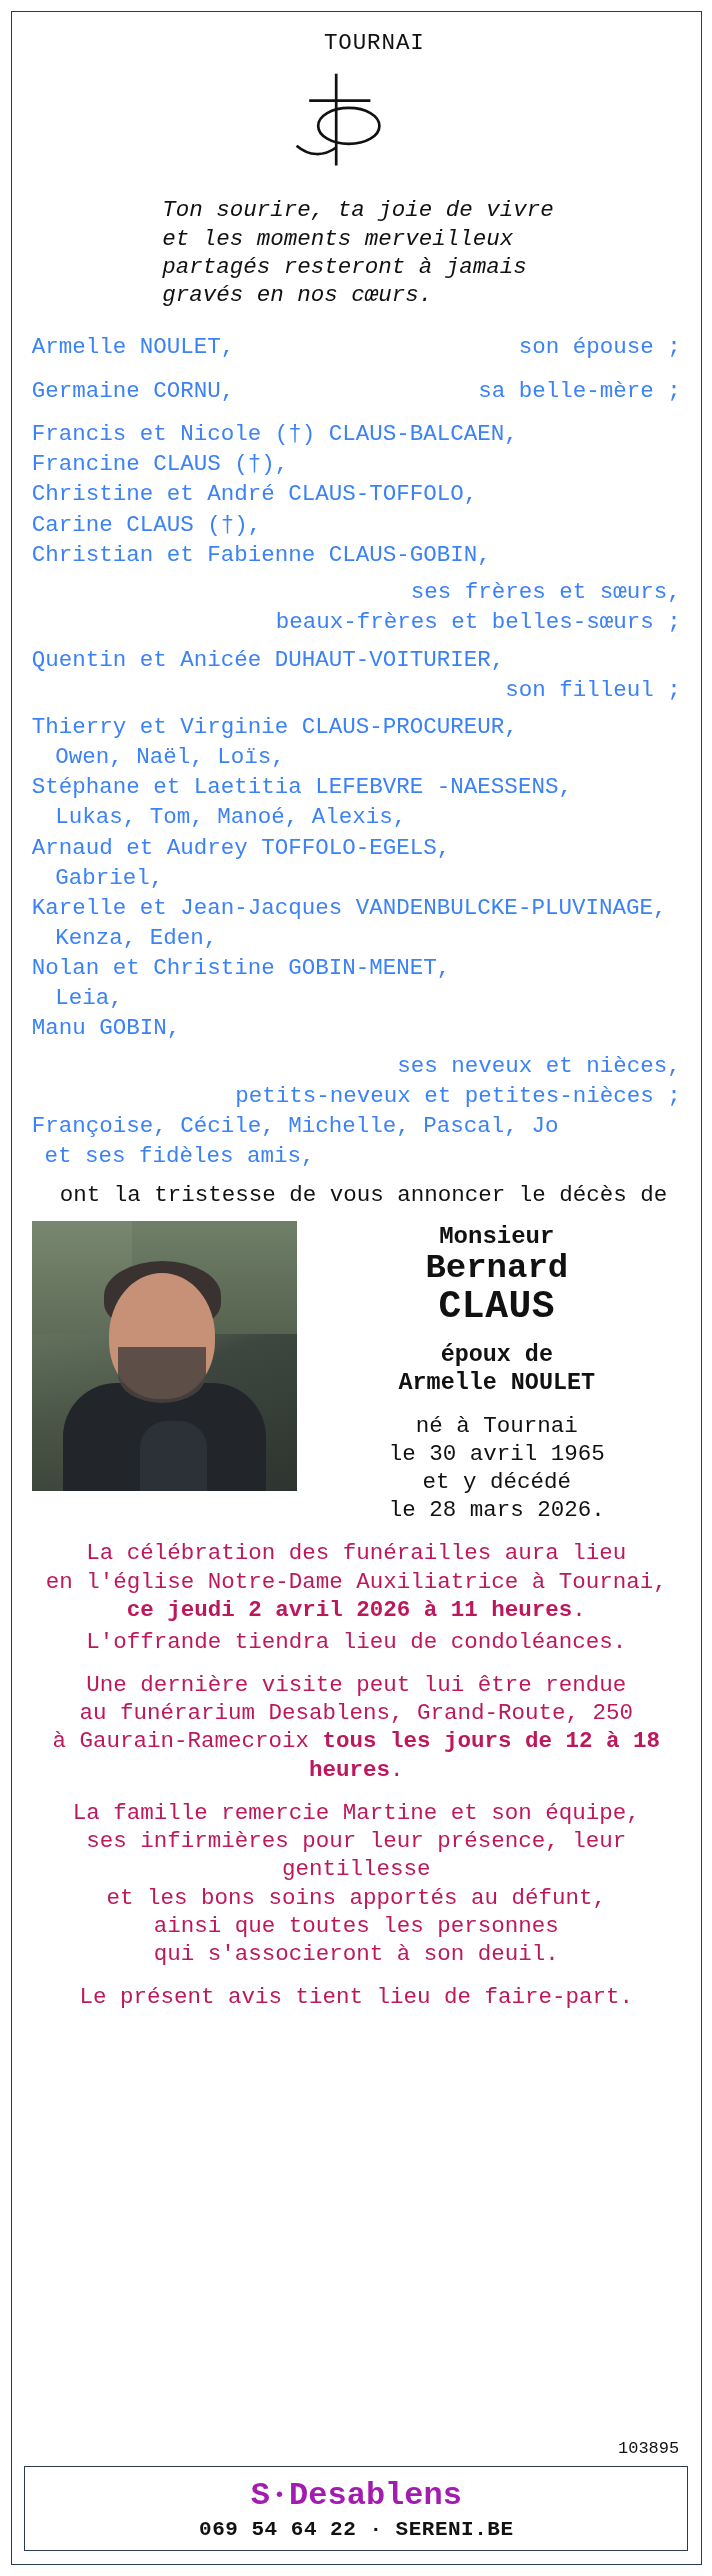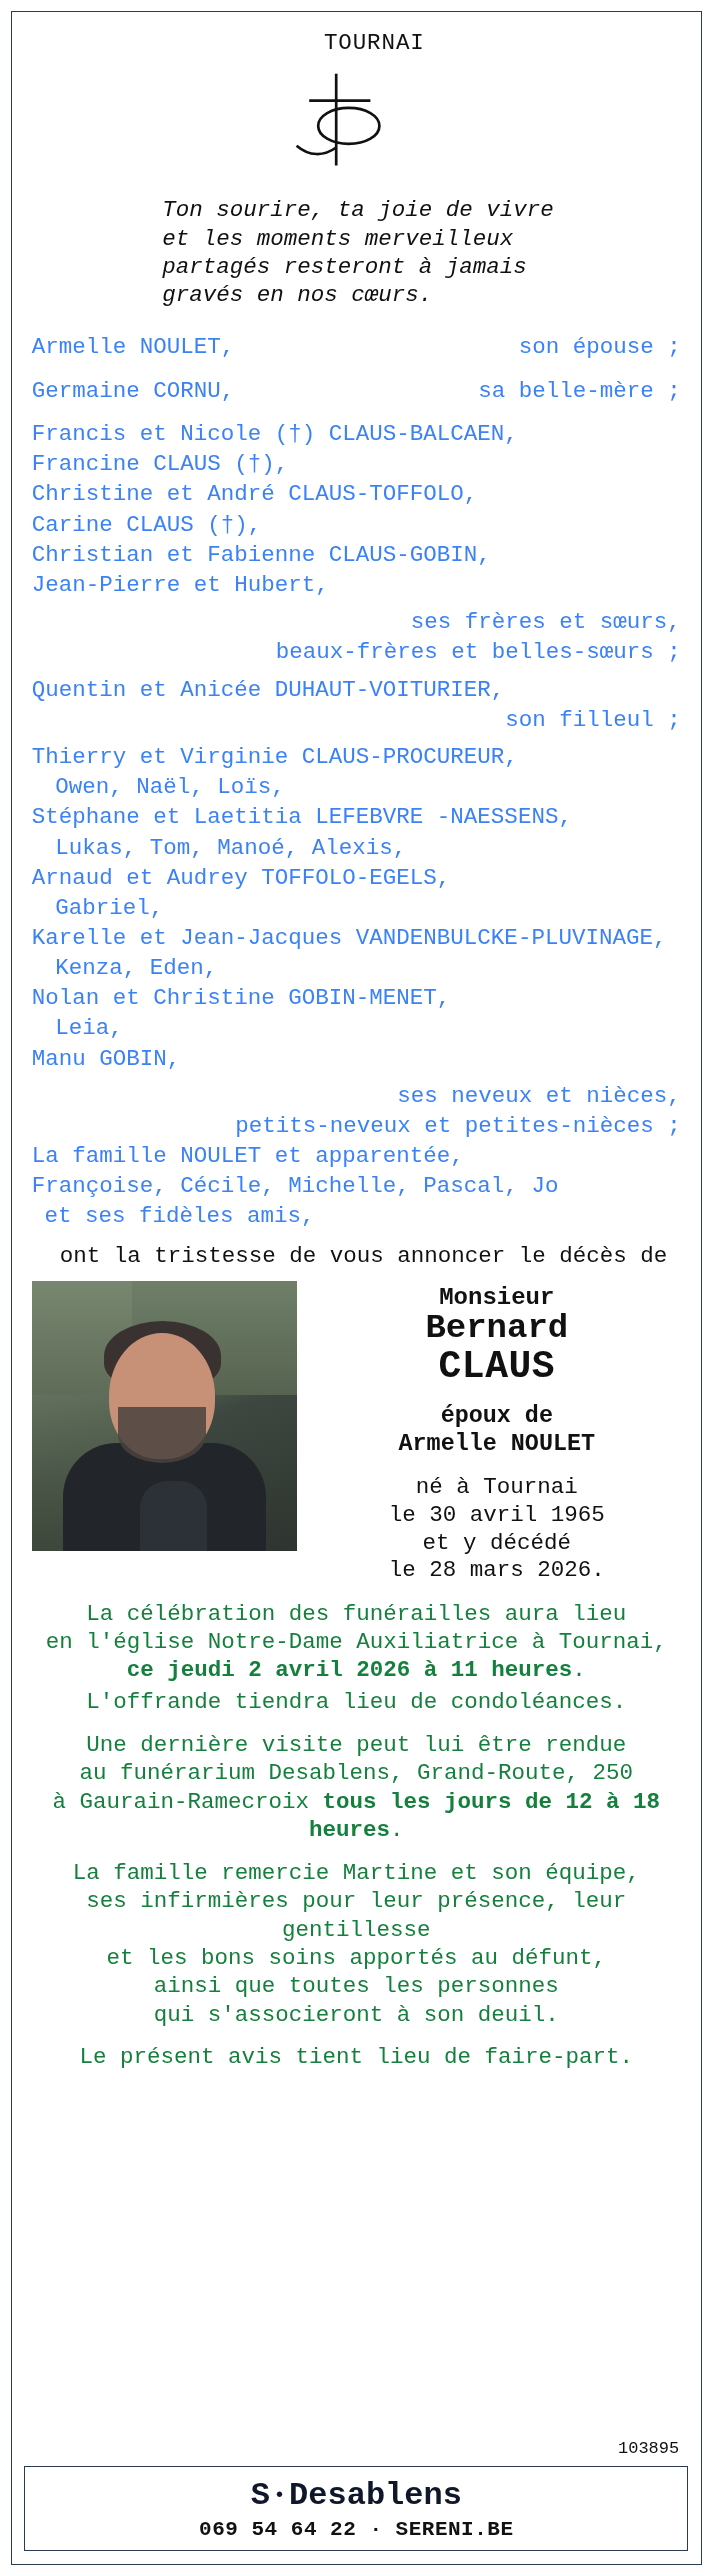--- a/index.html
+++ b/index.html
@@ -193,21 +193,21 @@
   .birth {
     font-size: 22.5px;
     margin-top: 16px;
     line-height: 1.24;
   }
 
   
   .para {
     text-align: center;
     font-size: 22.5px;
-    color: #15803d;
+    color: #be185d;
     line-height: 1.26;
     margin-top: 14.4px;
   }
   .para.tight { margin-top: 3.6px; }
   .para b { font-weight: bold; }
 
   
   .refnum {
     position: absolute;
     right: 21.6px;
@@ -223,21 +223,21 @@
     height: 85px;
     border: 1.8px solid #2b3c52;
     box-sizing: border-box;
     display: flex;
     flex-direction: column;
     align-items: center;
     justify-content: center;
   }
   .brand {
     font-size: 31px;
-    color: #0f172a;
+    color: #a21caf;
   }
   .brand .big {
     font-weight: bold;
     font-size: 32px;
   }
   .brand .dot { font-size: 20px; vertical-align: middle; padding: 0 3.6px;}
   .contact {
     font-size: 21px;
     font-weight: bold;
     color: #111;
@@ -281,21 +281,20 @@
         <div class="row2">
           <span class="left">Germaine CORNU,</span>
           <span class="right">sa belle-mère ;</span>
         </div>
 
         <div class="line">Francis et Nicole (†) CLAUS-BALCAEN,</div>
         <div class="line">Francine CLAUS (†),</div>
         <div class="line">Christine et André CLAUS-TOFFOLO,</div>
         <div class="line">Carine CLAUS (†),</div>
         <div class="line">Christian et Fabienne CLAUS-GOBIN,</div>
-        <div class="line">Jean-Pierre et Hubert,</div>
 
         <div class="gap-sm"></div>
         <div class="right-line">ses frères et sœurs,</div>
         <div class="right-line">beaux-frères et belles-sœurs ;</div>
 
         <div class="gap-sm"></div>
         <div class="line">Quentin et Anicée DUHAUT-VOITURIER,</div>
         <div class="right-line">son filleul ;</div>
 
         <div class="gap-sm"></div>
@@ -308,21 +307,20 @@
         <div class="line">Karelle et Jean-Jacques VANDENBULCKE-PLUVINAGE,</div>
         <div class="line indent">Kenza, Eden,</div>
         <div class="line">Nolan et Christine GOBIN-MENET,</div>
         <div class="line indent">Leia,</div>
         <div class="line">Manu GOBIN,</div>
 
         <div class="gap-sm"></div>
         <div class="right-line">ses neveux et nièces,</div>
         <div class="right-line">petits-neveux et petites-nièces ;</div>
 
-        <div class="line">La famille NOULET et apparentée,</div>
         <div class="line">Françoise, Cécile, Michelle, Pascal, Jo</div>
         <div class="line indent-sm">et ses fidèles amis,</div>
       </div>
 
       <div class="announce">ont la tristesse de vous annoncer le décès de</div>
 
       <div class="main-block">
         <div class="photo">
           <div class="ph-sky"></div>
           <div class="ph-wall"></div>

